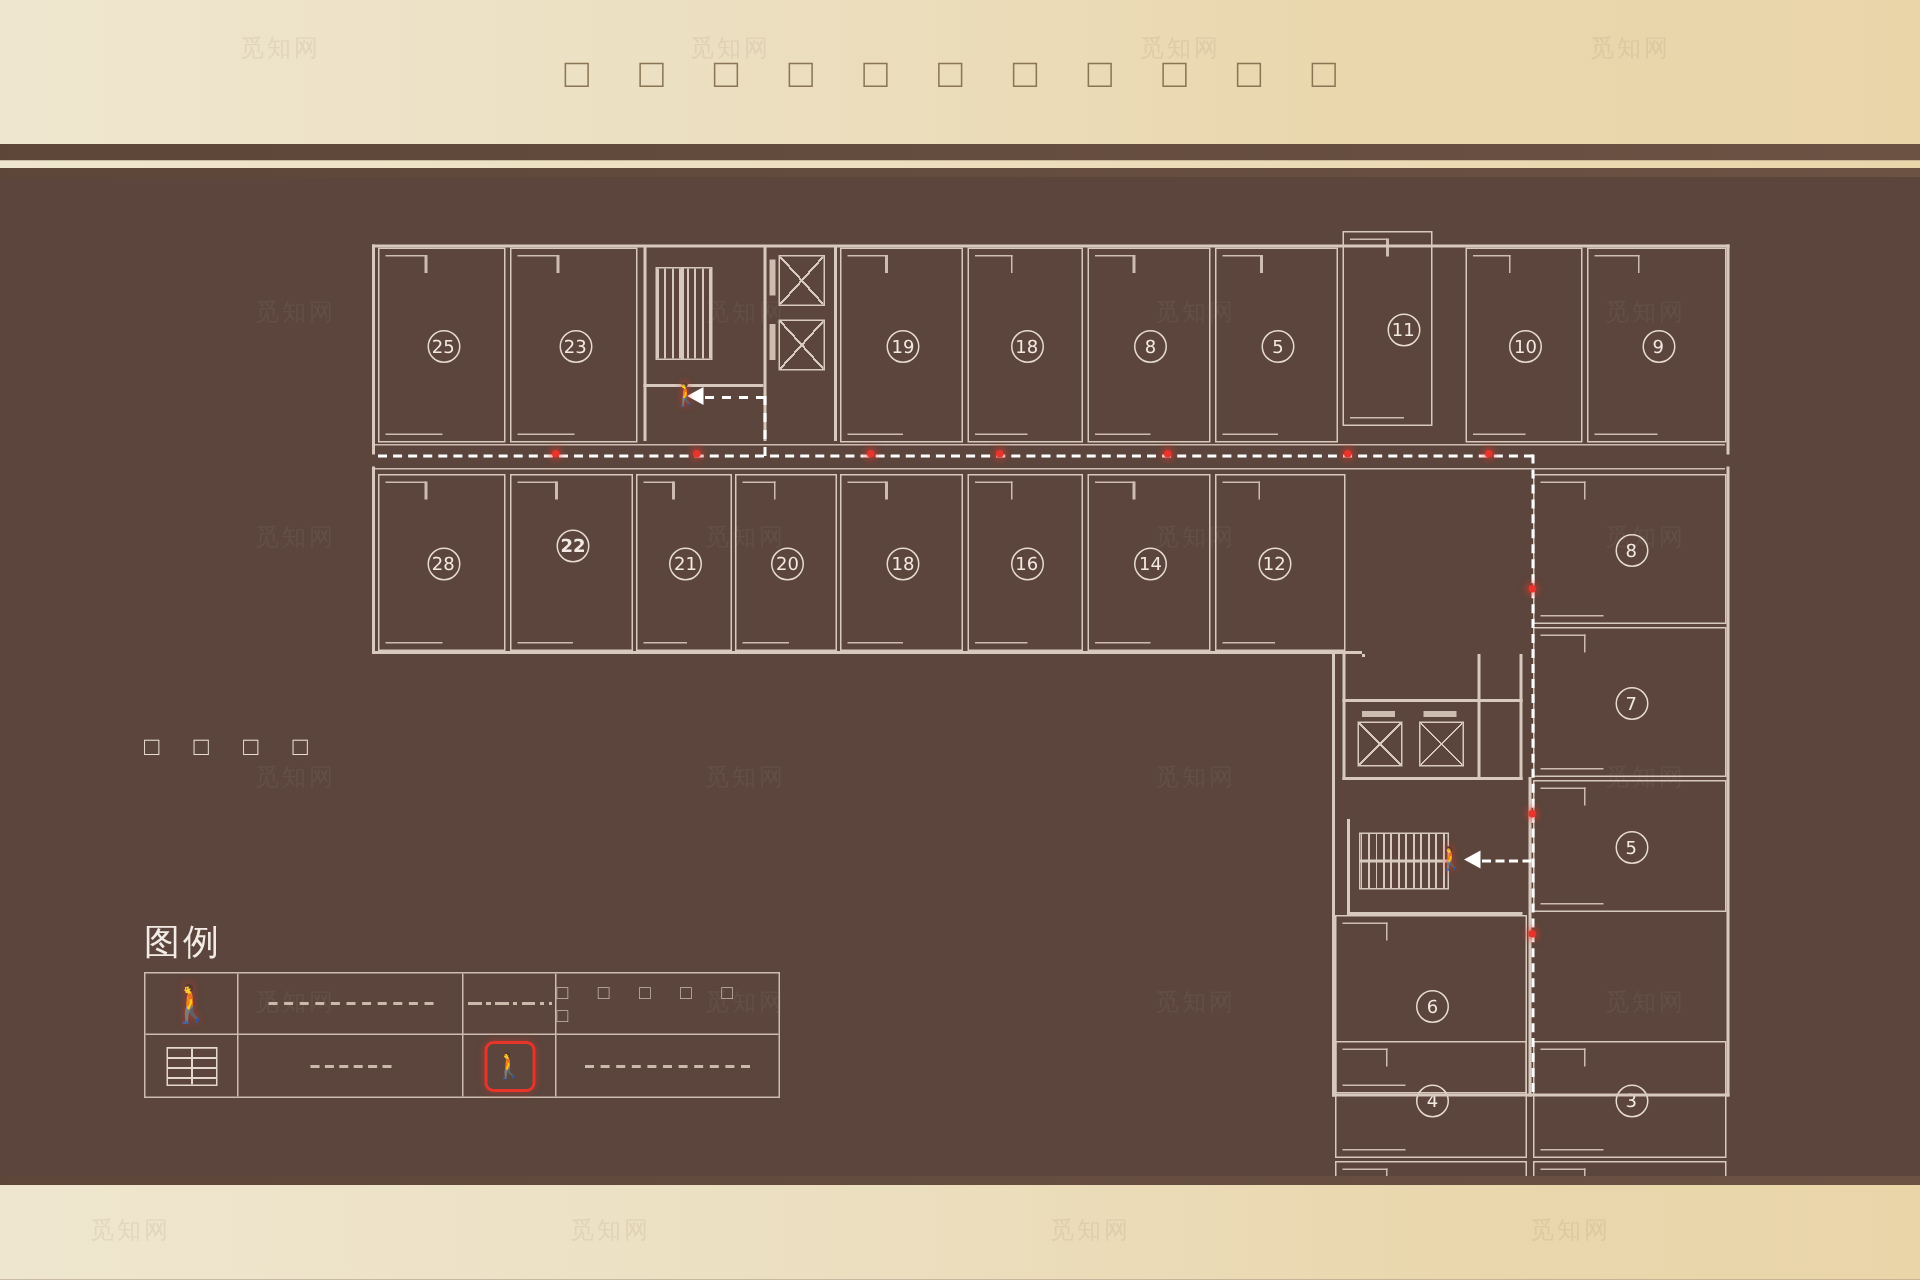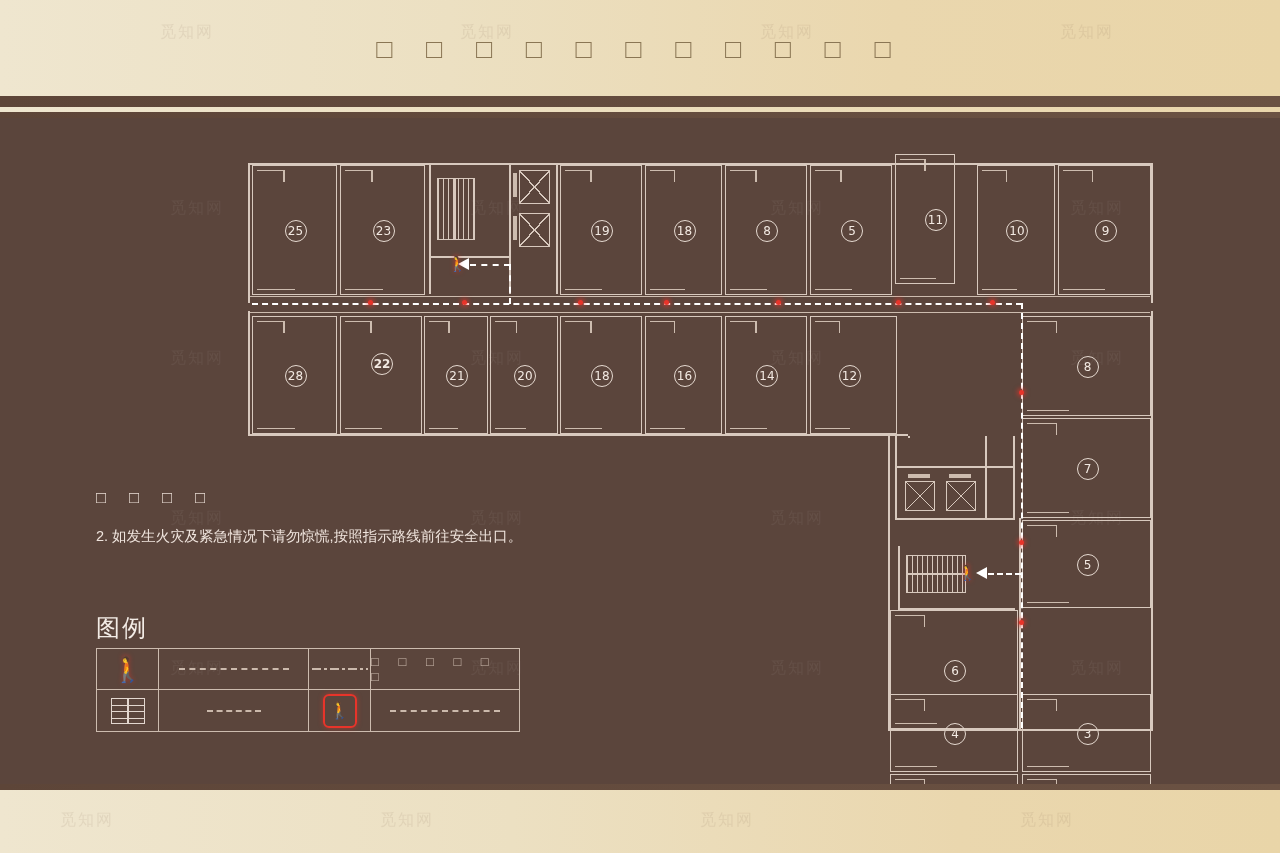--- a/index.html
+++ b/index.html
@@ -375,21 +375,20 @@
       <div class="route-dot" style="left:664px;top:182px;"></div>
       <div class="route-dot" style="left:776px;top:182px;"></div>
       <div class="route-dot" style="left:896px;top:182px;"></div>
       <div class="route-dot" style="left:990px;top:182px;"></div>
       <div class="route-dot" style="left:1019px;top:272px;"></div>
       <div class="route-dot" style="left:1019px;top:422px;"></div>
       <div class="route-dot" style="left:1019px;top:502px;"></div>
 
       <div class="notice">
         <div class="notice-title">□ □ □ □</div>
-        <div class="notice-line">2. 如发生火灾及紧急情况下请勿惊慌,按照指示路线前往安全出口。</div>
       </div>
 
       <div class="legend-title">图例</div>
       <div class="legend">
         <div class="lcell">
           <span class="run-icon">🚶</span>
         </div>
         <div class="lcell">
           <span class="ldash"></span>
         </div>

